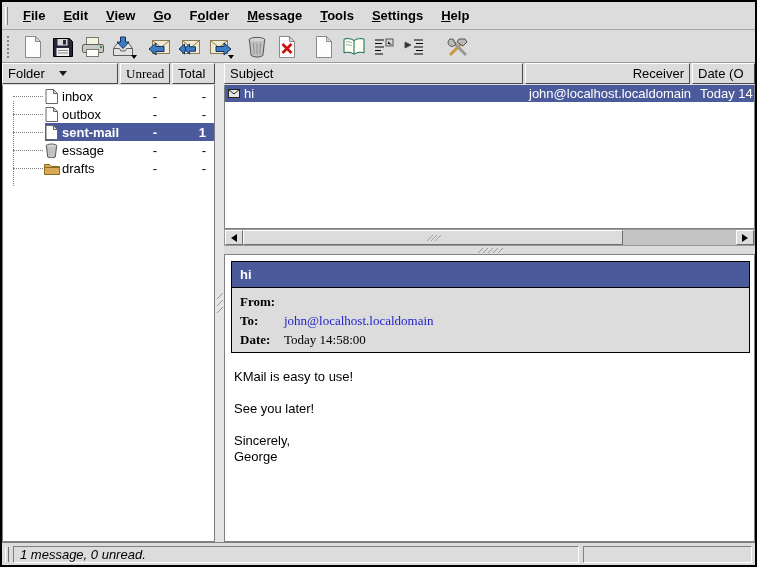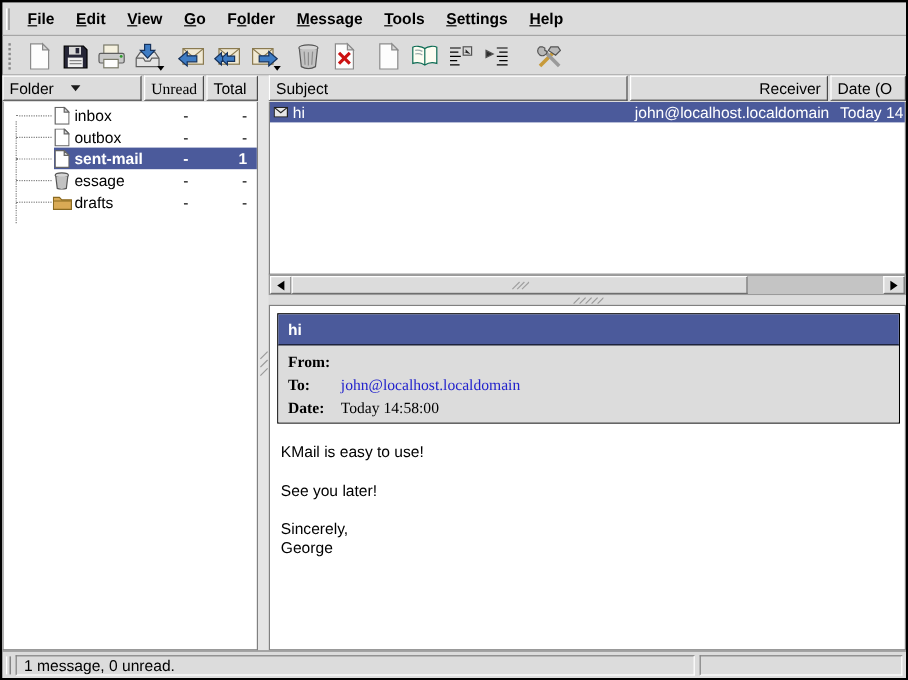--- a/index.html
+++ b/index.html
@@ -91,21 +91,21 @@
   .pv-label{width:44px; font-weight:bold;}
   .pv-value{white-space:nowrap;}
   .link{color:var(--link);}
   .pv-body{margin:16px 0 0 9px; line-height:16px; white-space:pre-line;}
 
   
   .statusbar{position:absolute; left:0; top:540px; width:753px; height:23px; border-top:1px solid #808080;
              display:flex; align-items:center; padding:0 3px; gap:4px; background:var(--bg);}
   .sgrip{width:4px; height:15px; border-left:1px solid #fff; border-right:1px solid #707070;}
   .spanel{height:17px; border:1px solid; border-color:#808080 #fff #fff #808080;
-          display:flex; align-items:center; padding-left:6px; overflow:hidden; white-space:nowrap;}
+          display:flex; align-items:center; padding-left:6px; overflow:hidden; white-space:nowrap;font-style:italic;}
   .spanel.left{flex:0 0 566px;}
   .spanel.right{flex:1;}
 
   svg{display:block;}
 </style>
 </head>
 <body>
 
 <div id="window">
 

